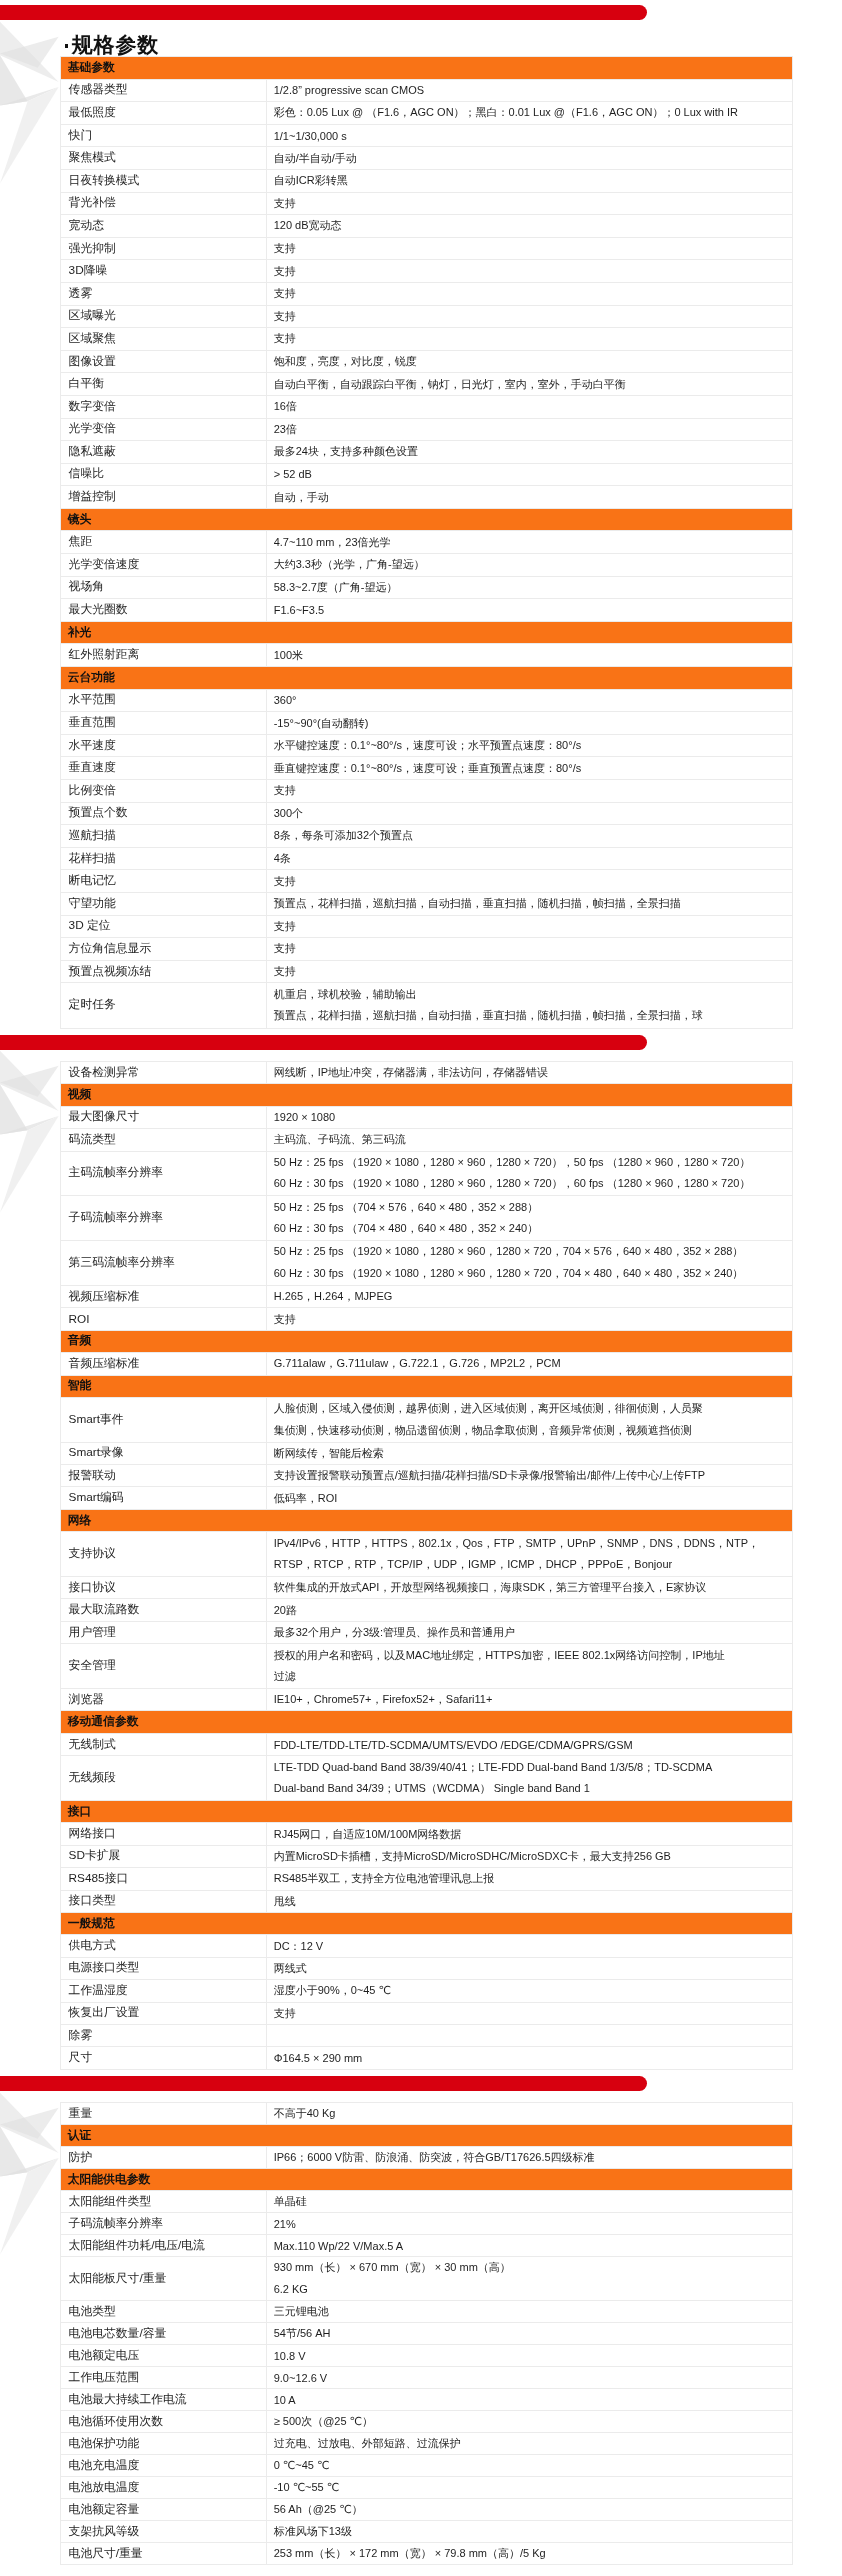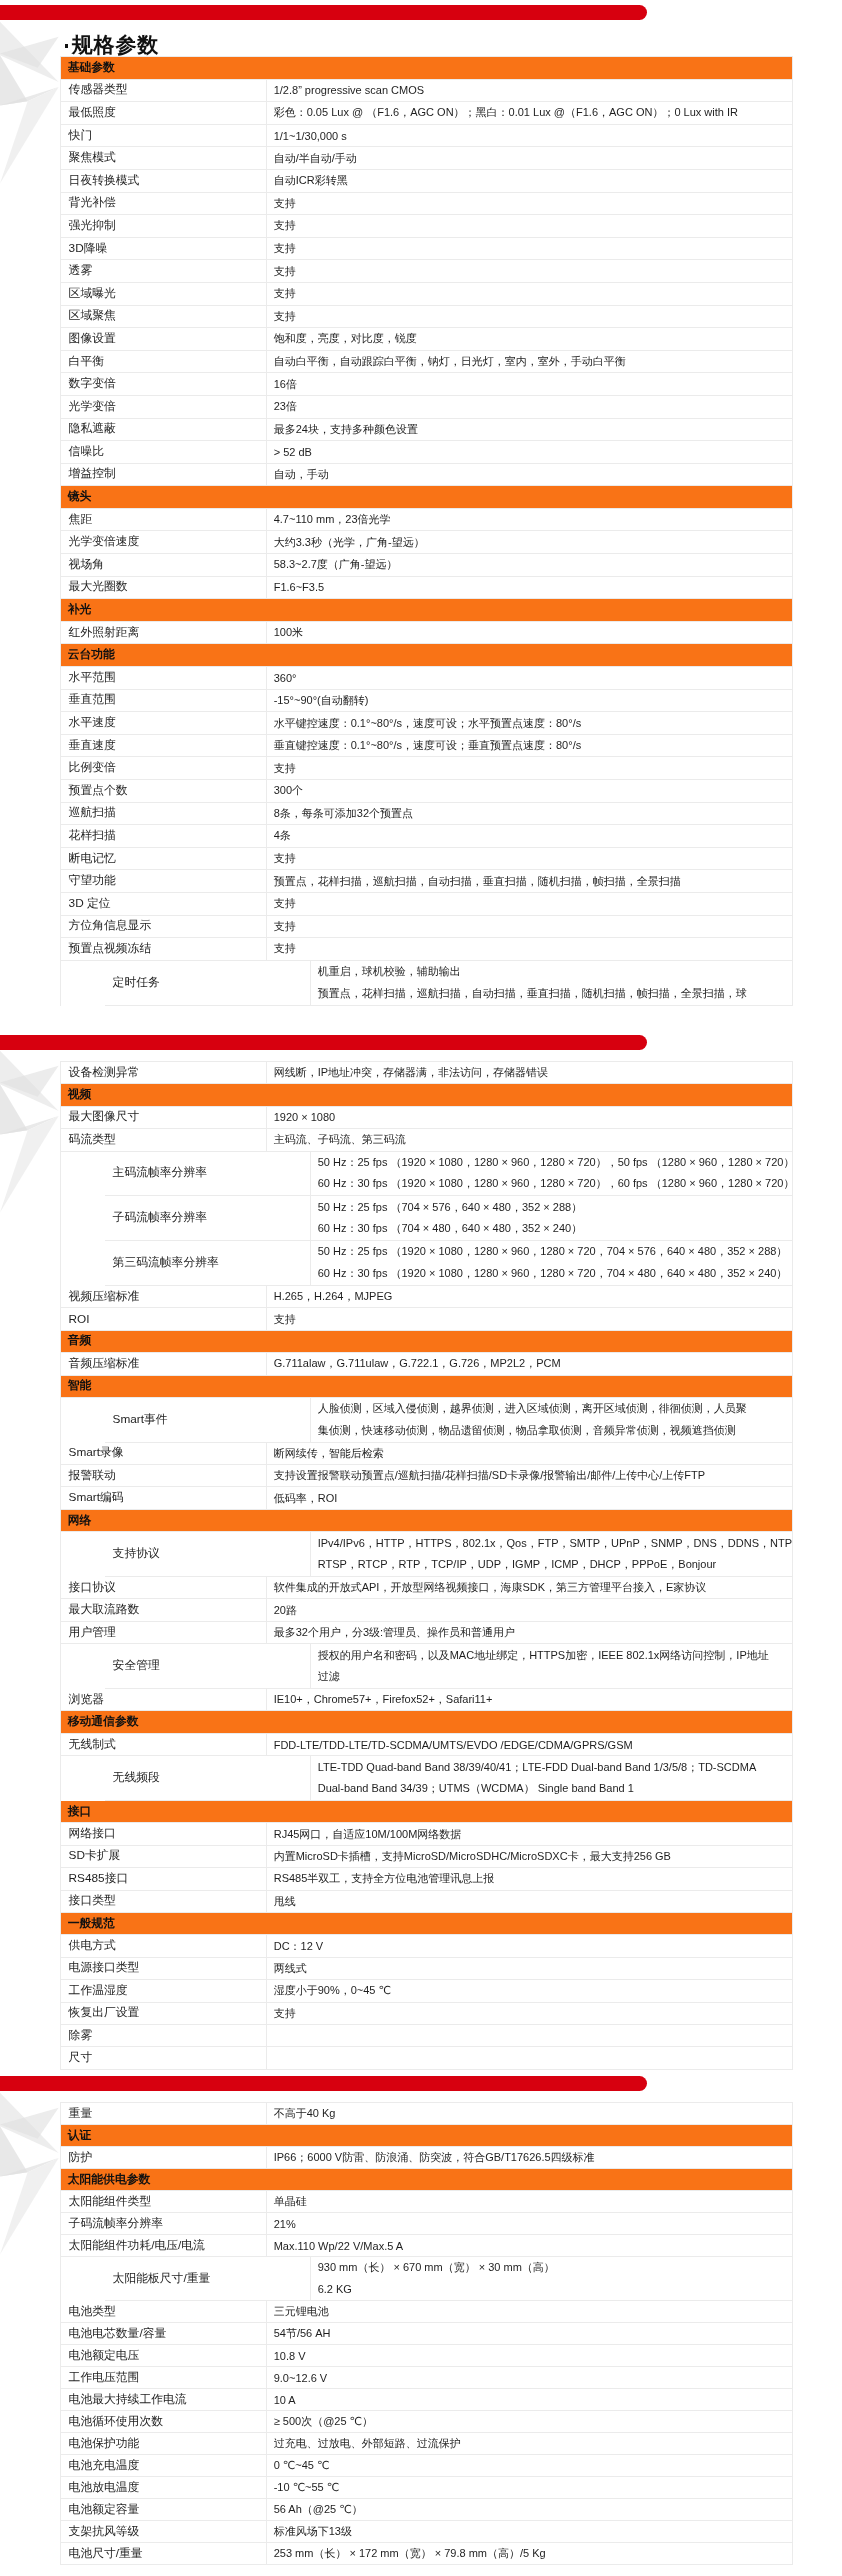--- a/index.html
+++ b/index.html
@@ -23,21 +23,21 @@
     position: absolute; left: 60px; width: 733px; box-sizing: border-box;
     border-left: 1.7px solid #ebebeb; border-right: 1.7px solid #ebebeb; border-top: 1.7px solid #ebebeb;
   }
   .t1 { top: 56px; --rh: 22.6px; }
   .t2 { top: 1061px; --rh: 22.4px; }
   .t3 { top: 2102px; --rh: 22px; }
   .row {
     display: flex; height: var(--rh); box-sizing: border-box;
     border-bottom: 1.7px solid #ebebeb; background: #fff;
   }
-  .row.dbl { height: calc(var(--rh) * 2); margin-left: 44px; }
+  .row.dbl { height: calc(var(--rh) * 2); }
   .row.sec { background: #f97316; align-items: center; }
   .sect { padding-left: 6.7px; font-size: 11.8px; font-weight: bold; color: #111; }
   .lbl {
     width: 206px; flex: none; box-sizing: border-box; border-right: 1.7px solid #ebebeb;
     padding-left: 7.6px; display: flex; align-items: center; font-size: 11.8px; white-space: nowrap;
   }
   .val {
     flex: 1; min-width: 0; padding-left: 6.7px; display: flex; flex-direction: column;
     justify-content: center; font-size: 11px; white-space: nowrap; overflow: hidden;
   }
@@ -111,20 +111,26 @@
         <span>自动ICR彩转黑</span>
       </div>
     </div>
   <div class="row">
       <div class="lbl">背光补偿</div>
       <div class="val">
         <span>支持</span>
       </div>
     </div>
   <div class="row">
+      <div class="lbl">宽动态</div>
+      <div class="val">
+        <span>120 dB宽动态</span>
+      </div>
+    </div>
+  <div class="row">
       <div class="lbl">强光抑制</div>
       <div class="val">
         <span>支持</span>
       </div>
     </div>
   <div class="row">
       <div class="lbl">3D降噪</div>
       <div class="val">
         <span>支持</span>
       </div>
@@ -516,20 +522,23 @@
       <div class="lbl">恢复出厂设置</div>
       <div class="val">
         <span>支持</span>
       </div>
     </div>
   <div class="row">
       <div class="lbl">除雾</div>
     </div>
   <div class="row">
       <div class="lbl">尺寸</div>
+      <div class="val">
+        <span>Φ164.5 × 290 mm</span>
+      </div>
     </div>
 </div>
 
 <div class="tbl t3">
   <div class="row">
       <div class="lbl">重量</div>
       <div class="val">
         <span>不高于40 Kg</span>
       </div>
     </div>

